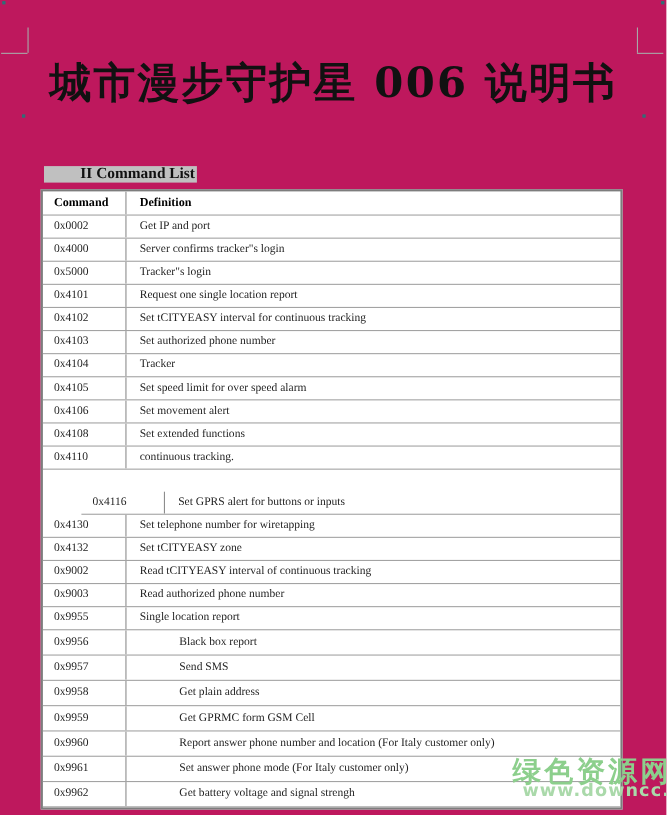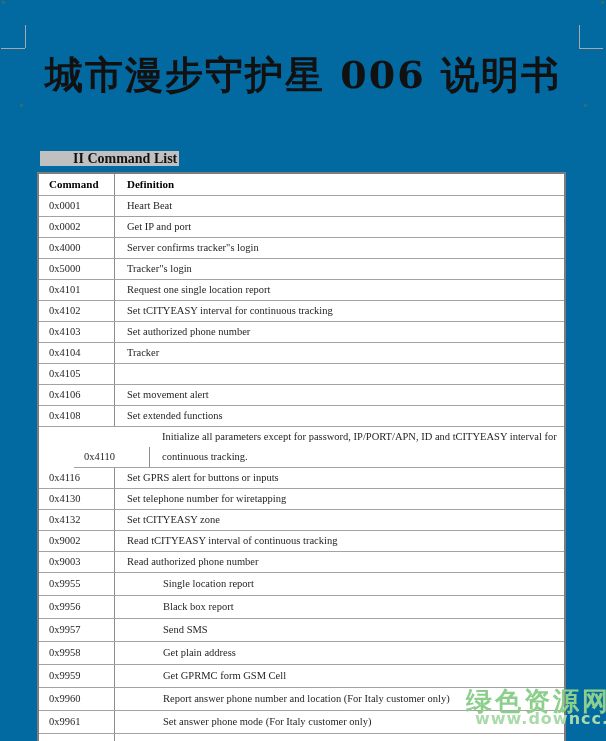--- a/index.html
+++ b/index.html
@@ -1,19 +1,19 @@
 <!DOCTYPE html>
 <html><head>
 <meta charset="utf-8">
 <style>
   html,body{margin:0;padding:0;background:#fff;}
   .page{
     position:relative;
     width:606px;height:741px;
-    background:#0369a1;
+    background:#be185d;
     overflow:hidden;
     font-family:"Liberation Serif", serif;
     color:#1f1f1f;
   }
   
   .handle-dot{position:absolute;width:3px;height:3px;background:#2e6f77;}
   .dot-tl{left:2px;top:1px;}
   .dot-tr{left:601px;top:1px;}
   .dot-ml{left:20px;top:104px;}
   .dot-mr{left:584px;top:104px;}
@@ -124,24 +124,20 @@
   <div class="section-heading">
     <span style="background: rgb(192, 192, 192); padding-left: 33px;">II Command List</span>
   </div>
 
   <div class="cmd-table">
     <div class="t-row header">
       <div class="cell-cmd">Command</div>
       <div class="cell-def">Definition</div>
     </div>
 
-  <div class="t-row">
-    <div class="cell-cmd">0x0001</div>
-    <div class="cell-def">Heart Beat</div>
-  </div>
 
   <div class="t-row">
     <div class="cell-cmd">0x0002</div>
     <div class="cell-def">Get IP and port</div>
   </div>
 
   <div class="t-row">
     <div class="cell-cmd">0x4000</div>
     <div class="cell-def">Server confirms tracker"s login</div>
   </div>
@@ -166,20 +162,21 @@
     <div class="cell-def">Set authorized phone number</div>
   </div>
 
   <div class="t-row">
     <div class="cell-cmd">0x4104</div>
     <div class="cell-def">Tracker</div>
   </div>
 
   <div class="t-row">
     <div class="cell-cmd">0x4105</div>
+    <div class="cell-def">Set speed limit for over speed alarm</div>
   </div>
 
   <div class="t-row">
     <div class="cell-cmd">0x4106</div>
     <div class="cell-def">Set movement alert</div>
   </div>
 
   <div class="t-row">
     <div class="cell-cmd">0x4108</div>
     <div class="cell-def">Set extended functions</div>

